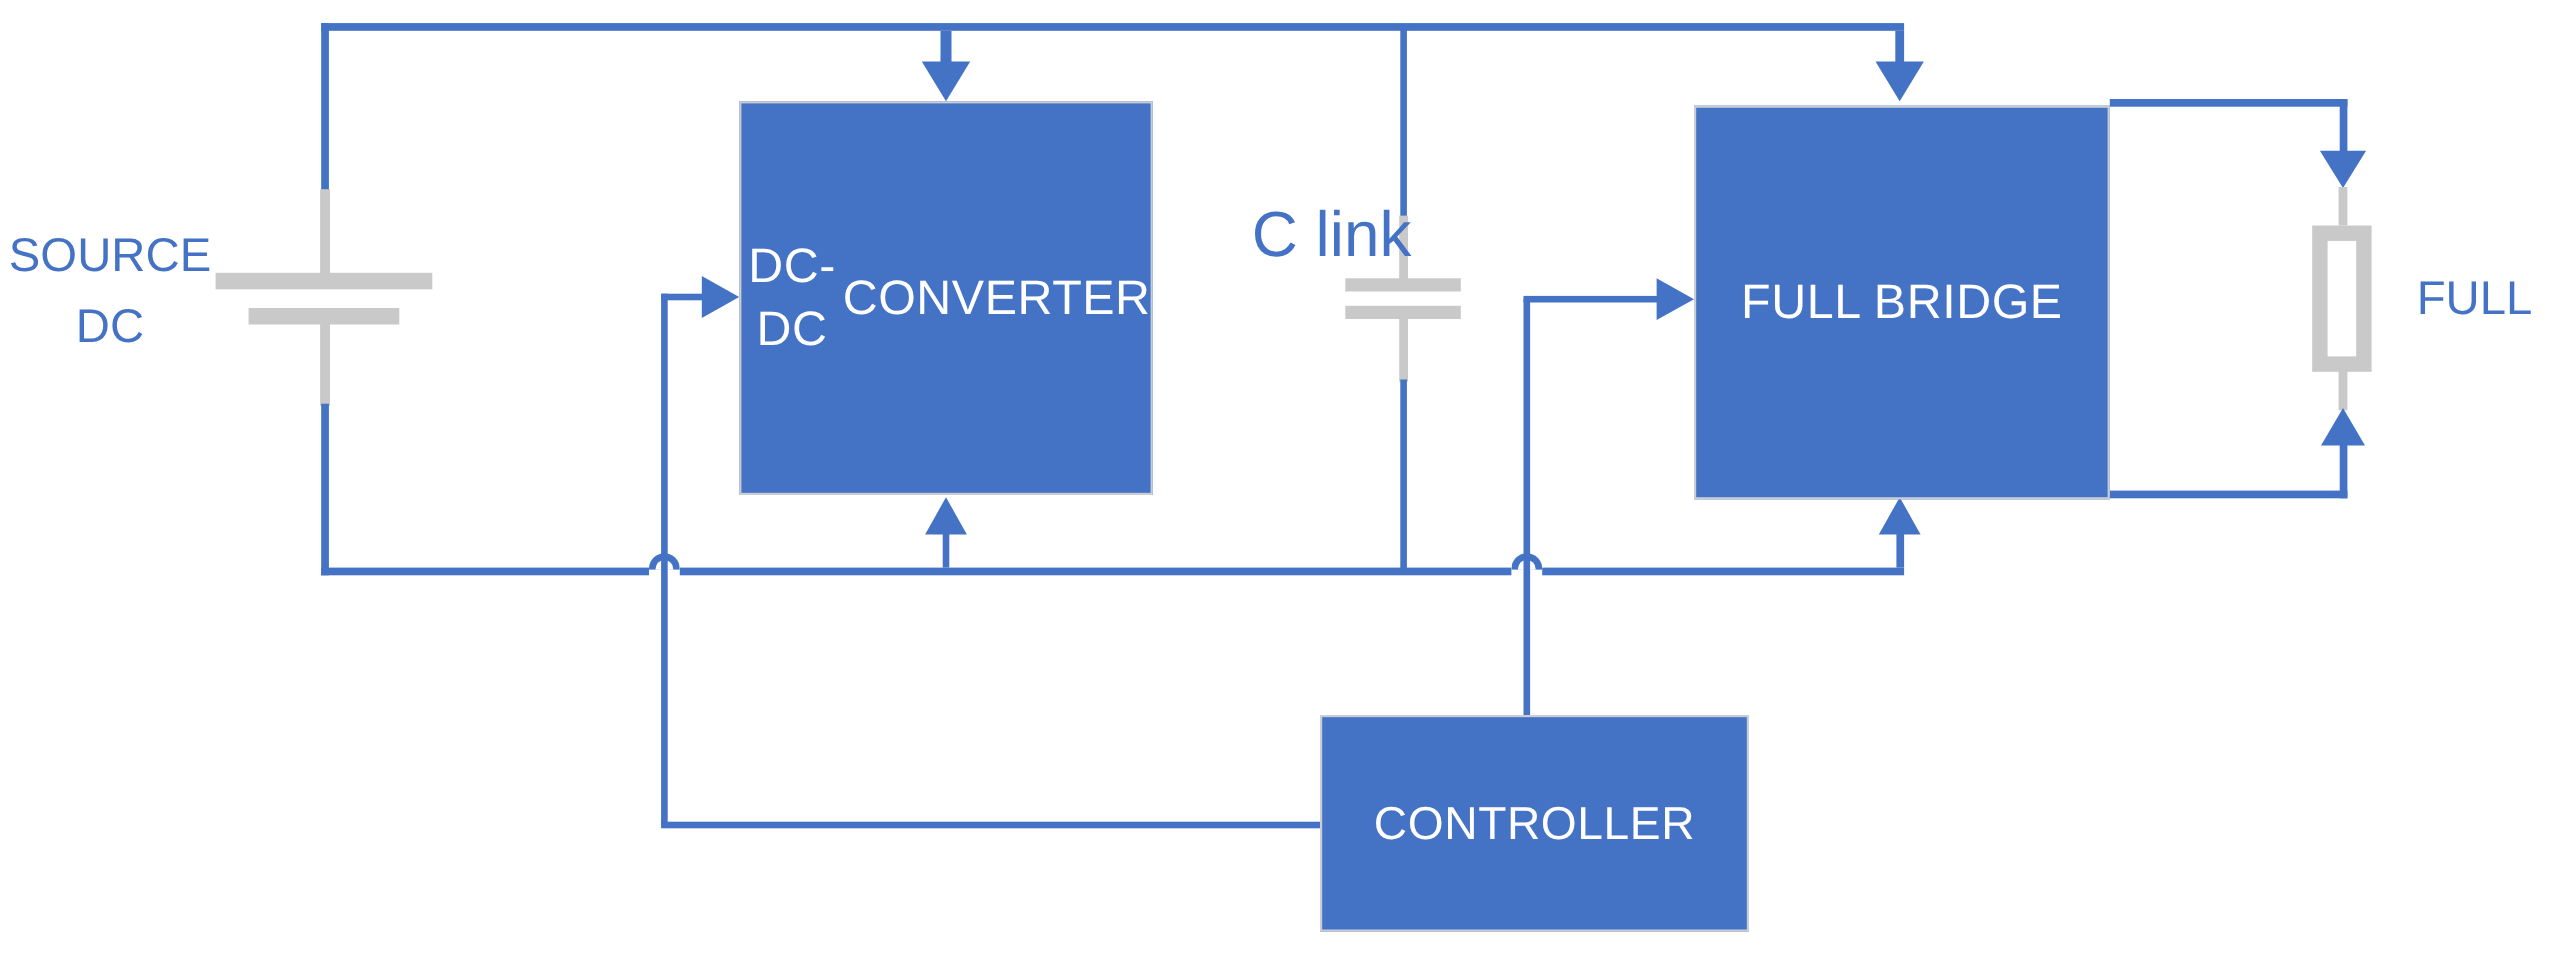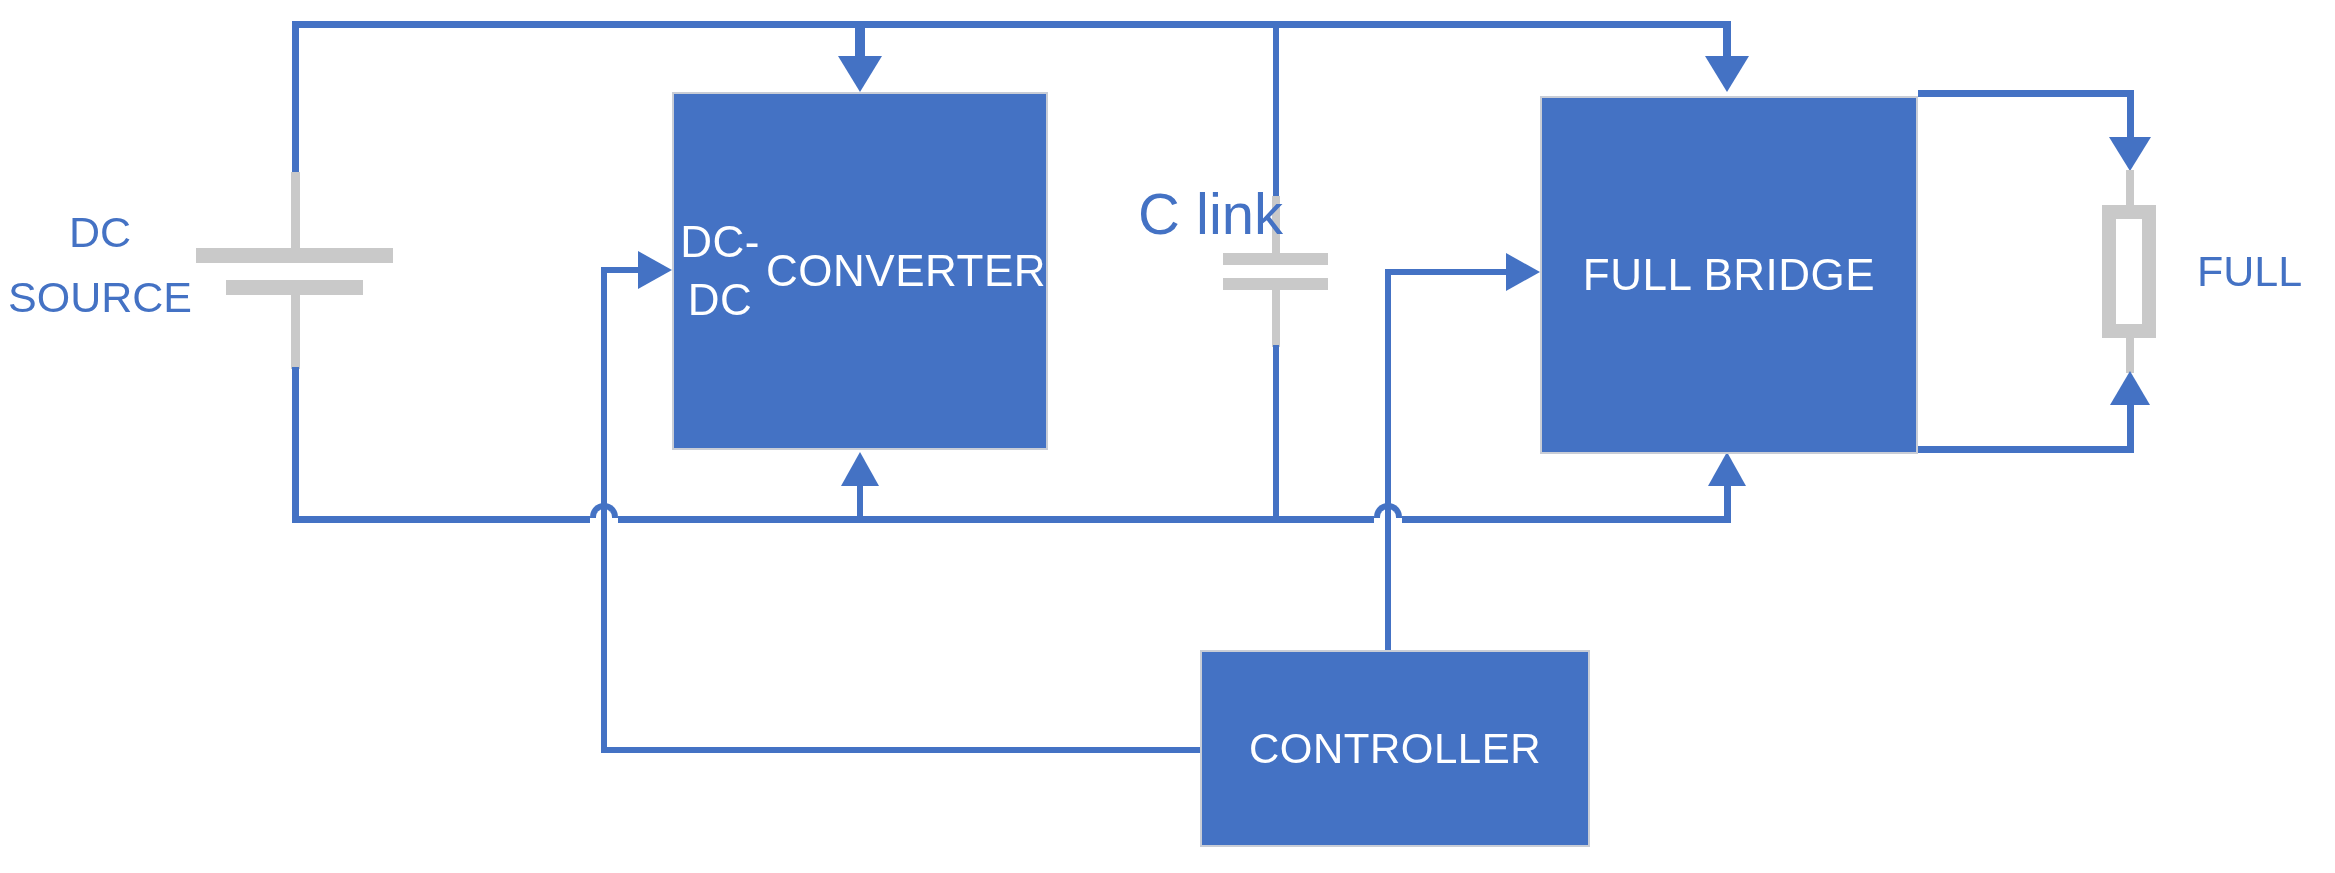--- a/index.html
+++ b/index.html
@@ -126,21 +126,21 @@
 
   <div class="block" style="left:1540px; top:96px; width:378px; height:358px;">
     <div class="bl">FULL BRIDGE</div>
   </div>
 
   <div class="block" style="left:1200px; top:650px; width:390px; height:197px;">
     <div class="bl" style="font-size:42px;">CONTROLLER</div>
   </div>
 
   <div class="label" style="left:0px; top:200px; width:200px; text-align:center; font-size:43px; line-height:65px;">
+    <div>SOURCE</div>
     <div>DC</div>
-    <div>SOURCE</div>
   </div>
 
   <div class="label" style="left:1138px; top:180px; font-size:58px;">C link</div>
 
   <div class="label" style="left:2197px; top:247px; font-size:43px;">FULL</div>
 
 </div>
 
 </body></html>

